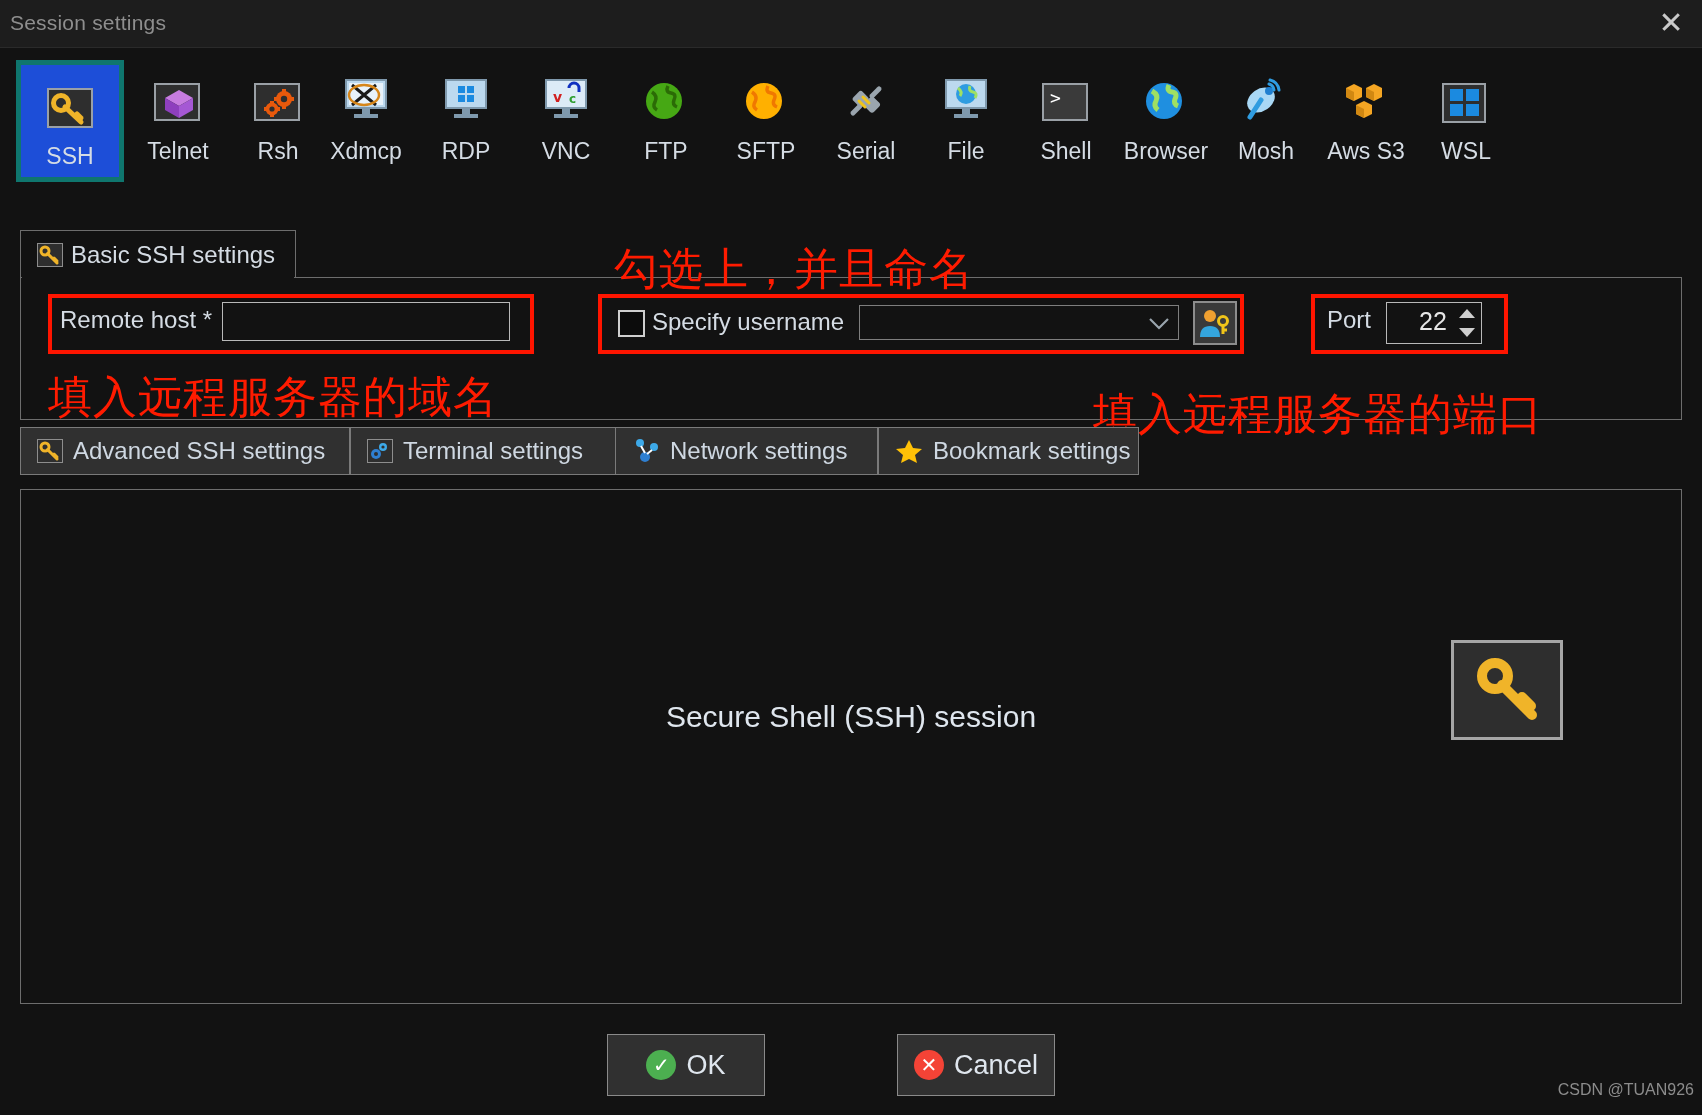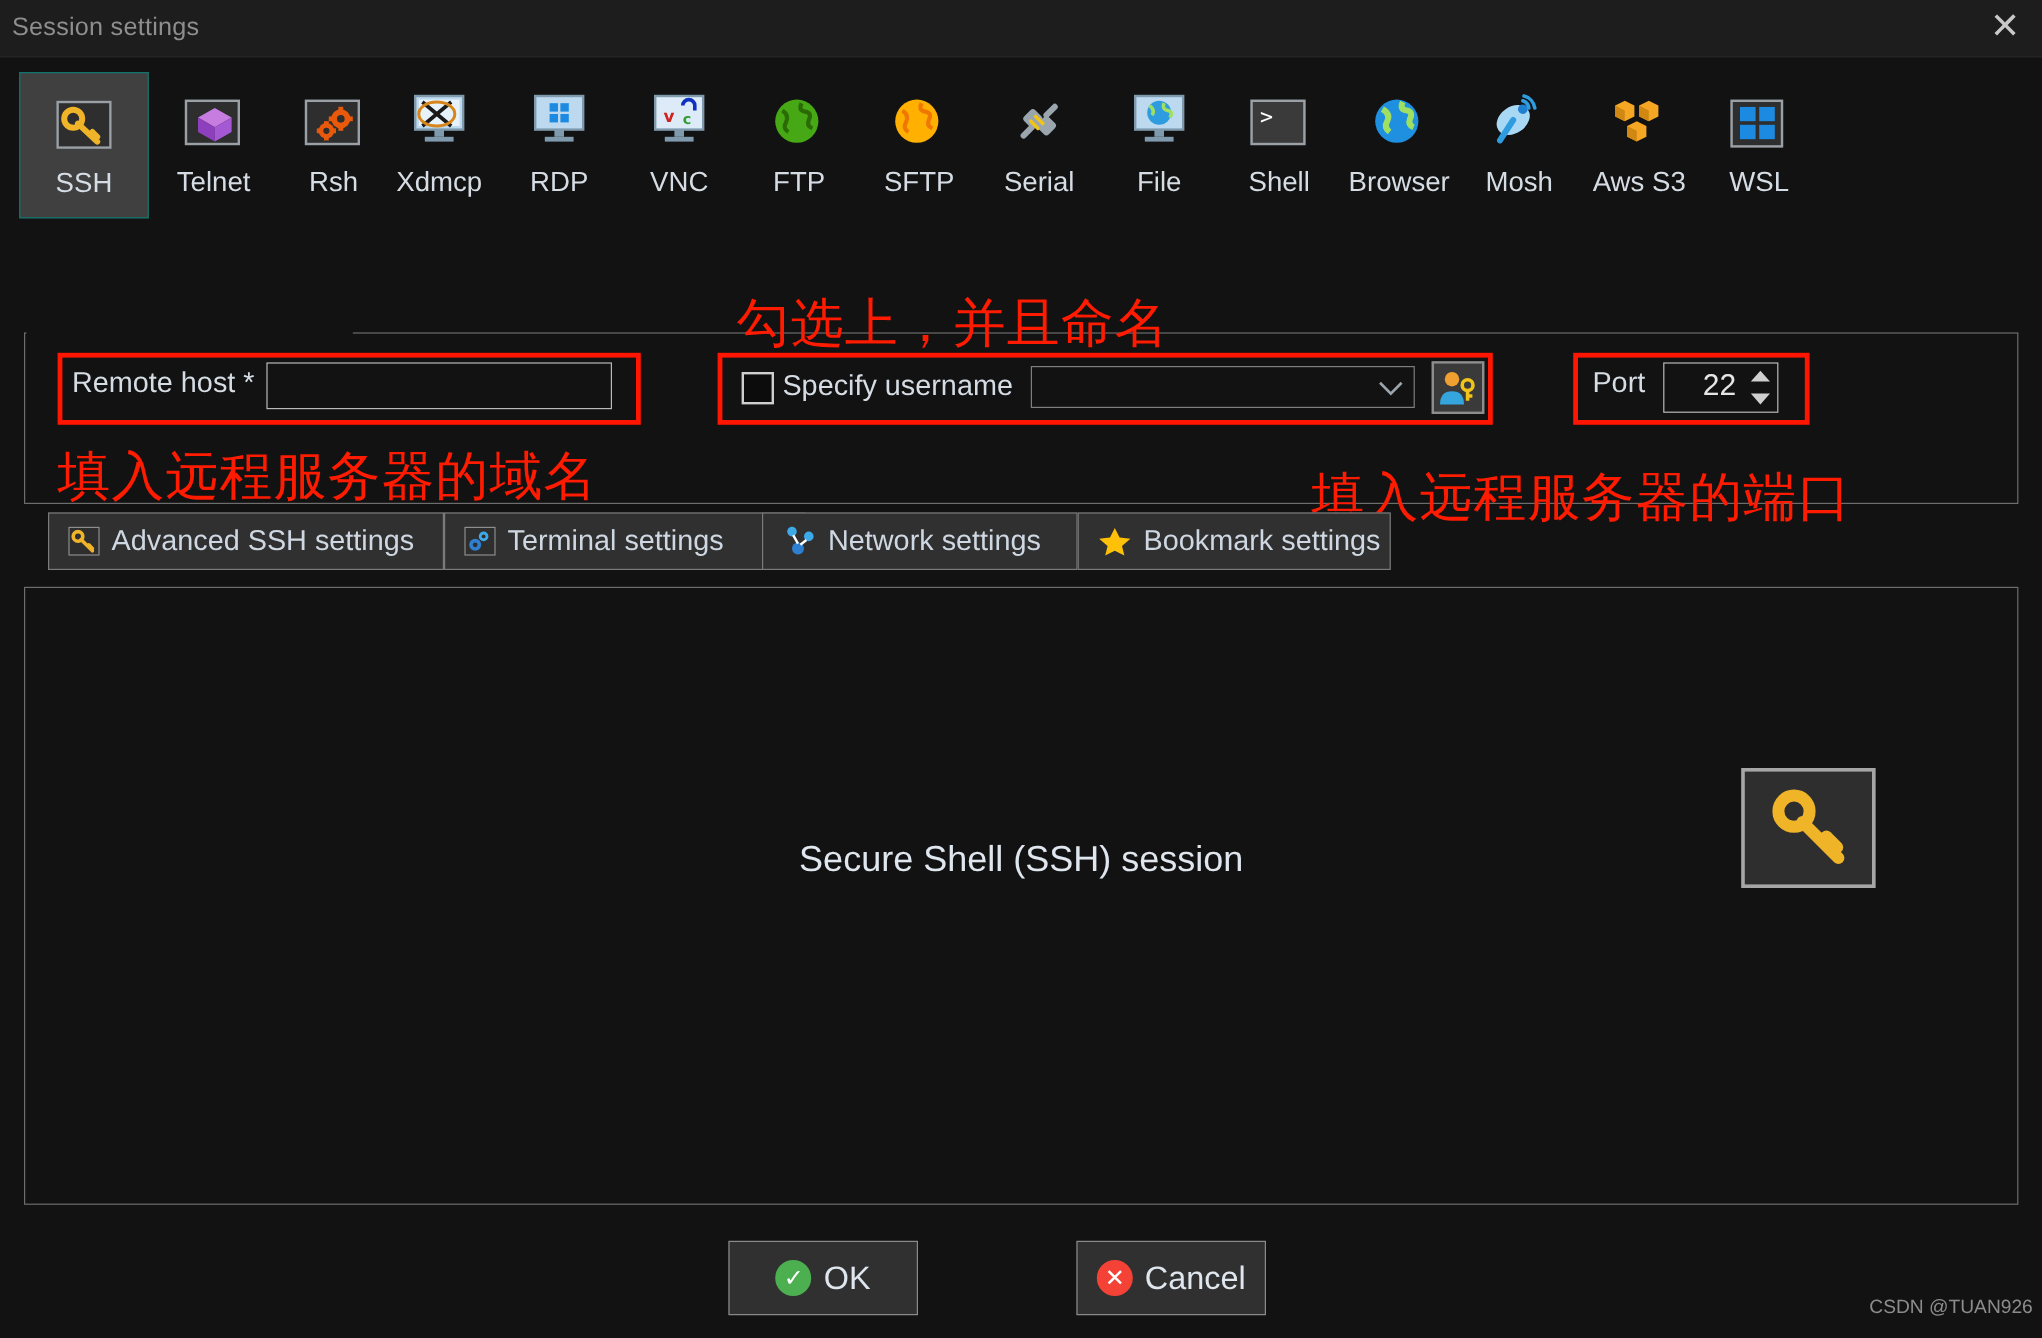--- a/index.html
+++ b/index.html
@@ -42,22 +42,22 @@
     background: #121212;
   }
   .typeitem {
     position: absolute; top: 12px;
     width: 108px; height: 122px;
     display: flex; flex-direction: column; align-items: center; justify-content: flex-start;
     padding-top: 18px;
     cursor: pointer;
   }
   .typeitem.selected {
-    background: #404040;
-    border: 1px solid #0f766e;
+    background: #1d4ed8;
+    border: 5px solid #0f766e;
   }
   .typeitem .lbl {
     margin-top: 12px;
     font-size: 23px; color: #d5dce4;
     white-space: nowrap;
   }
   .icon48 { width: 48px; height: 48px; position: relative; }
 
   
   .fr {
@@ -402,20 +402,30 @@
             <rect x="16" y="0" width="13" height="12" fill="#1b8ae0"></rect>
             <rect x="0" y="15" width="13" height="12" fill="#1b8ae0"></rect>
             <rect x="16" y="15" width="13" height="12" fill="#1b8ae0"></rect>
           </svg>
         </div>
       </div>
       <div class="lbl">WSL</div>
     </div>
   </div>
 
+  <div class="tabhead" style="left:20px; top:230px; width:276px;">
+    <span style="display:inline-block;width:26px;height:24px;border:1px solid #8d8d8d;background:#2e2e2e;position:relative;margin-right:8px;">
+      <svg width="22" height="20" viewBox="0 0 22 20" style="position:absolute;left:1px;top:1px;">
+        <circle cx="6" cy="6" r="4" fill="none" stroke="#f0b429" stroke-width="3"></circle>
+        <path d="M8.5 8.5 L18 18" stroke="#f0b429" stroke-width="3" stroke-linecap="round"></path>
+        <path d="M15 13 L18 16" stroke="#f0b429" stroke-width="3" stroke-linecap="round"></path>
+      </svg>
+    </span>
+    <span>Basic SSH settings</span>
+  </div>
 
   <div class="panelbox" style="left:20px; top:277px; width:1662px; height:143px; border-top-color:#6d6d6d;"></div>
 
   <div style="position:absolute;left:22px;top:276px;width:272px;height:3px;background:#121212;"></div>
 
   <div style="position:absolute; left:60px; top:306px;" class="lbl-txt">Remote host *</div>
   <input class="textbox" type="text" style="position: absolute; left: 222px; top: 302px; width: 288px; height: 39px;" value="">
 
   <div class="checkbox" style="position:absolute; left:618px; top:310px;"></div>
   <div style="position:absolute; left:652px; top:308px;" class="lbl-txt">Specify username</div>
@@ -446,21 +456,21 @@
 
   <div class="redtext" style="left:614px; top:240px;">勾选上，并且命名</div>
 
   <div class="redbox" style="left:48px; top:294px; width:486px; height:60px;"></div>
   <div class="redbox" style="left:598px; top:294px; width:646px; height:60px;"></div>
   <div class="redbox" style="left:1311px; top:294px; width:197px; height:60px;"></div>
 
   <div class="redtext" style="left:48px; top:368px;">填入远程服务器的域名</div>
   <div class="redtext" style="left:1093px; top:385px;">填入远程服务器的端口</div>
 
-  <div style="position:absolute; left:20px; top:427px; width:1662px; height:48px;margin-left:20px;">
+  <div style="position:absolute; left:20px; top:427px; width:1662px; height:48px;">
 
     <div class="subtab" style="left:0px; width:330px;">
       <span style="display:inline-block;width:26px;height:24px;border:1px solid #8d8d8d;background:#2e2e2e;position:relative;">
         <svg width="22" height="20" viewBox="0 0 22 20" style="position:absolute;left:1px;top:1px;">
           <circle cx="6" cy="6" r="4" fill="none" stroke="#f0b429" stroke-width="3"></circle>
           <path d="M8.5 8.5 L18 18" stroke="#f0b429" stroke-width="3" stroke-linecap="round"></path>
           <path d="M15 13 L18 16" stroke="#f0b429" stroke-width="3" stroke-linecap="round"></path>
         </svg>
       </span>
       <span>Advanced SSH settings</span>

